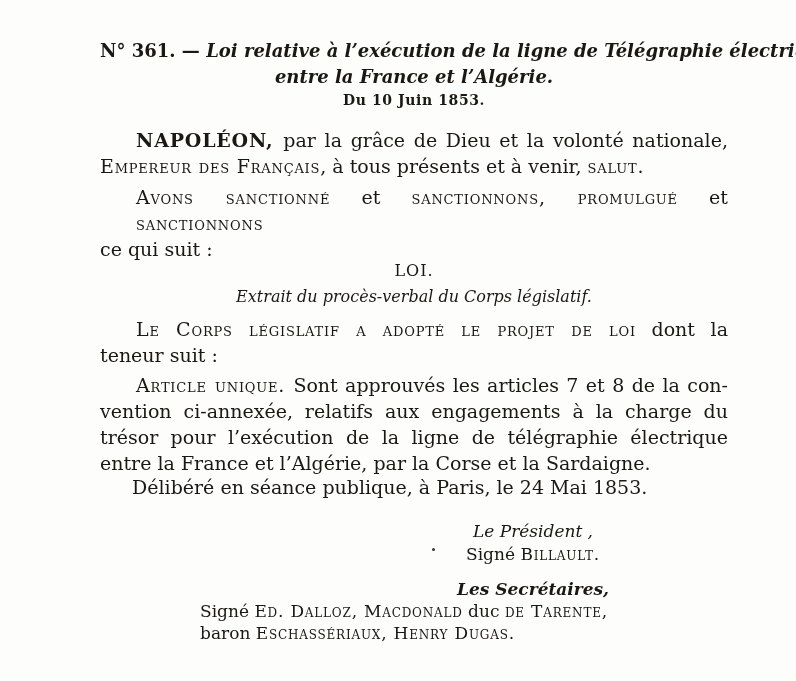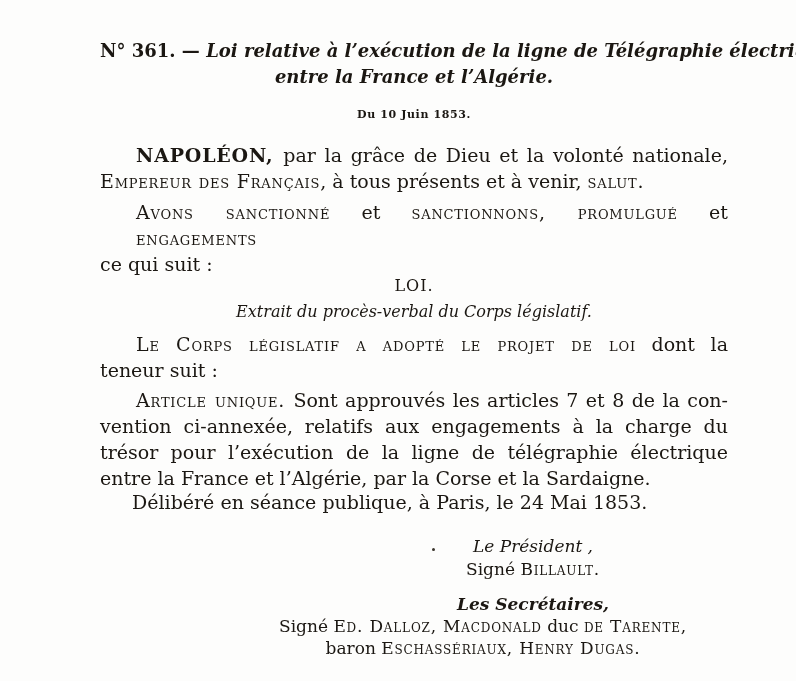--- a/index.html
+++ b/index.html
@@ -21,24 +21,23 @@
   .title-line {
     text-align: center;
     white-space: nowrap;
     font-size: 18px;
     line-height: 26px;
     font-weight: bold;
   }
   .title-line .roman { font-style: normal; }
   .title-line .it { font-style: italic; }
   .date-line {
-    margin-top: 15px;
     text-align: center;
     white-space: nowrap;
-    font-size: 11px;
+    font-size: 14px;
     line-height: 20px;
     font-weight: bold;
     letter-spacing: 0.6px;
   }
 
   
   .para { font-size: 19px; line-height: 26px; }
   .line { min-height: 26px; }
   .just { text-align: justify; text-align-last: justify; }
   .indent { padding-left: 36px; }
@@ -84,21 +83,20 @@
     width: 390px;
     margin-left: 238px;
     text-align: center;
     font-style: italic;
     font-weight: bold;
     line-height: 22px;
   }
   .sec-lines {
     width: 566px;
     margin-left: 100px;
-    text-align: center;
     line-height: 22px;
   }
   .artifact-dot {
     position: absolute;
     left: 432px;
     top: 548px;
     width: 3px;
     height: 3px;
     border-radius: 50%;
     background: #3a342c;
@@ -113,21 +111,21 @@
     <div class="title-line"><span class="roman">N° 361.</span> <span class="roman">—</span> <span class="it">Loi relative à l’exécution de la ligne de Télégraphie électrique</span></div>
     <div class="title-line"><span class="it">entre la France et l’Algérie.</span></div>
     <div class="date-line">Du 10 Juin 1853.</div>
 
     <div class="para p1">
       <div class="line just indent"><span class="caps">NAPOLÉON, </span><span>par la grâce de Dieu et la volonté nationale,</span></div>
       <div class="line"><span class="sc">Empereur des Français</span><span>, à tous présents et à venir, </span><span class="sc">salut.</span></div>
     </div>
 
     <div class="para p2">
-      <div class="line just indent"><span class="sc">Avons sanctionné</span><span> et </span><span class="sc">sanctionnons, promulgué</span><span> et </span><span class="sc">engagements</span></div>
+      <div class="line just indent"><span class="sc">Avons sanctionné</span><span> et </span><span class="sc">sanctionnons, promulgué</span><span> et </span><span class="sc">sanctionnons</span></div>
       <div class="line">ce qui suit :</div>
     </div>
 
     <div class="loi-heading">LOI.</div>
     <div class="extrait-line">Extrait du procès-verbal du Corps législatif.</div>
 
     <div class="para p3">
       <div class="line just indent"><span class="sc">Le Corps législatif a adopté le projet de loi</span><span> dont la</span></div>
       <div class="line">teneur suit :</div>
     </div>

